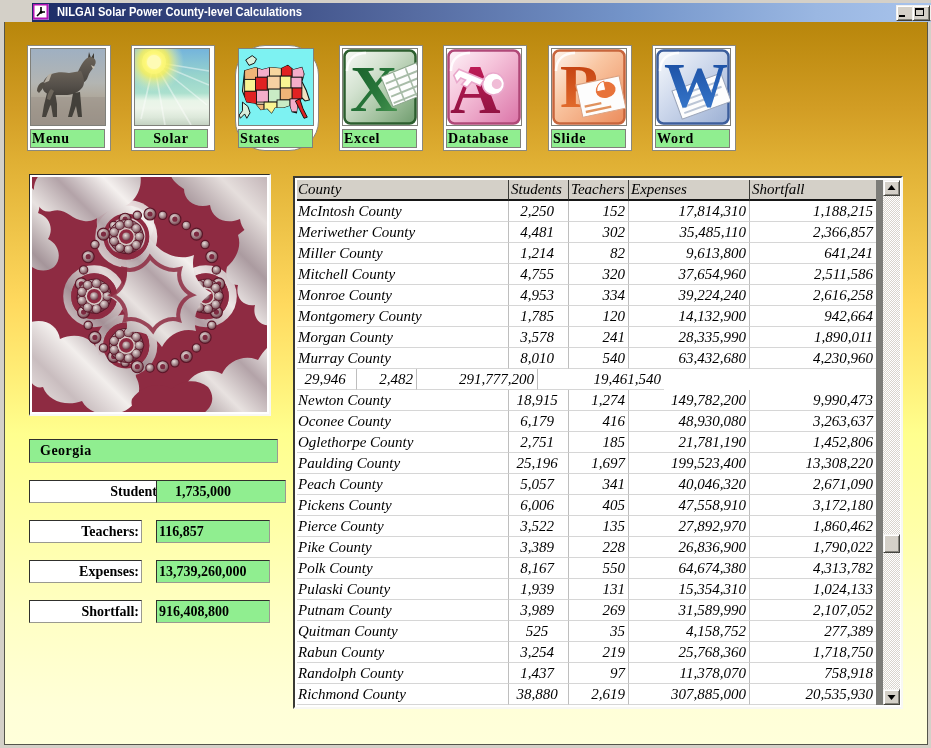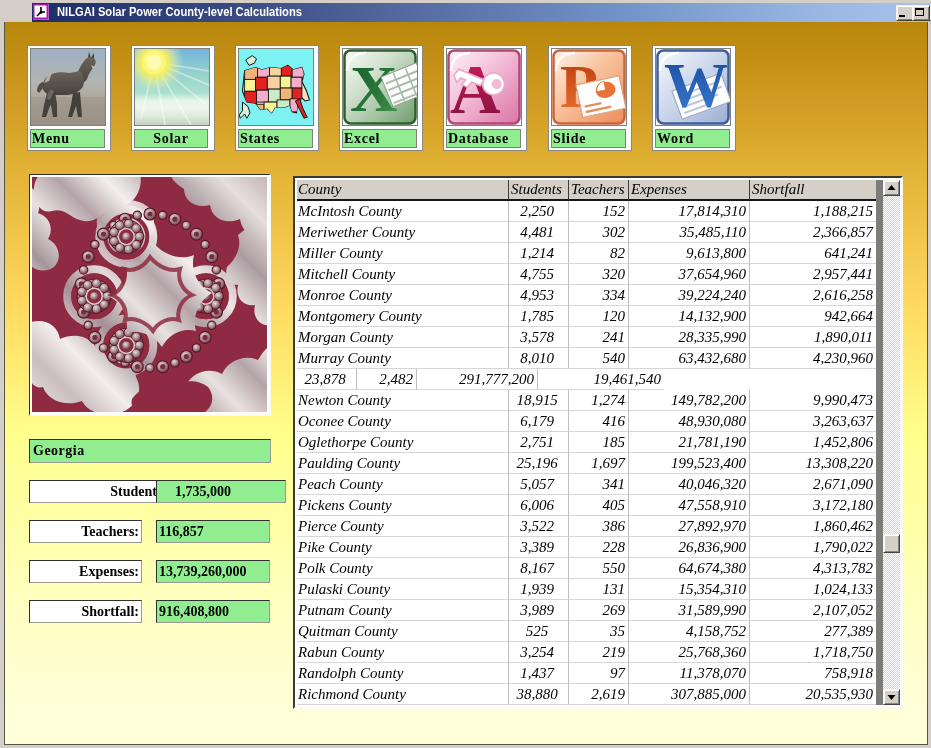--- a/index.html
+++ b/index.html
@@ -124,21 +124,21 @@
 <path d="M14 30 C18 24 28 22 38 24 L50 22 C54 30 54 36 50 40 C46 44 40 46 34 46 L22 46 C14 46 10 40 12 35 C12 33 13 31 14 30 Z" fill="url(#nbody)"></path>
 <path d="M12 33 C8 34 6 38 6 42 l2 2 c2 -2 4 -5 6 -8 z" fill="#534e46"></path>
 <path d="M16 44 l-3 12 l-2 12 l4 0 l4 -11 l1 -1 l2 12 l4 0 l0 -13 l-2 -12 z" fill="#46423c"></path>
 <path d="M42 44 l-2 12 l-3 12 l4 0 l4 -11 l2 11 l4 0 l-1 -13 l-1 -12 z" fill="#43403a"></path>
 <path d="M20 40 C18 42 16 46 16 50 l3 1 l4 -9 z" fill="#6e675c"></path>
 <path d="M60 16 l4 2 l-2 2 z" fill="#c8c2b6"></path>
 <path d="M13 34 l4 -8 l4 -2 l-3 8 z" fill="#b5aea2"></path>
         </svg></div>
 <div class="blbl">Menu</div>
 </div>
-<div class="btn" style="left:230px;">
+<div class="btn" style="left:230px;border-radius:30px;">
 <div class="bimg"><svg width="74" height="76" viewBox="0 0 74 76">
 <rect width="74" height="76" fill="#7df2f2"></rect>
 <g transform="translate(-3,-2) scale(1.08)">
             <defs>
               <clipPath id="usclip">
                 <path d="M8 22 l10 -3 l6 2 l8 -2 l10 1 l6 -3 l5 4 l8 -2 l2 6 l-2 7 l4 8 l3 9 l-4 1 l-3 -3 l-4 6 l-1 8 l-4 -1 l-2 -6 l-6 2 l-8 0 l-3 5 l-4 -4 l-6 1 l-5 -6 l-8 -1 l-4 -10 z"></path>
               </clipPath>
             </defs>
 <path d="M8 22 l10 -3 l6 2 l8 -2 l10 1 l6 -3 l5 4 l8 -2 l2 6 l-2 7 l4 8 l3 9 l-4 1 l-3 -3 l-4 6 l-1 8 l-4 -1 l-2 -6 l-6 2 l-8 0 l-3 5 l-4 -4 l-6 1 l-5 -6 l-8 -1 l-4 -10 z" fill="#f2e2c0" stroke="#111" stroke-width="1"></path>
 <g clip-path="url(#usclip)" stroke="#111" stroke-width="0.8">
@@ -417,21 +417,21 @@
 <circle cx="167.3" cy="108.0" r="4.6" fill="url(#bead)" stroke="#5a1527" stroke-width="0.9"></circle>
 <circle cx="176.0" cy="106.4" r="4.6" fill="url(#bead)" stroke="#5a1527" stroke-width="0.9"></circle>
 <circle cx="183.7" cy="110.9" r="4.6" fill="url(#bead)" stroke="#5a1527" stroke-width="0.9"></circle>
 <circle cx="173.8" cy="119.2" r="8" fill="#8e2b42" stroke="#d8ccc8" stroke-width="1.4"></circle>
 <circle cx="173.8" cy="119.2" r="4" fill="url(#bead)"></circle>
 <path d="M118 62 C130 78 148 84 162 78 C158 94 166 110 180 116 C166 124 160 140 164 154 C150 150 136 158 130 170 C122 158 106 152 94 156 C98 142 90 126 78 120 C92 114 98 98 94 84 C106 88 114 76 118 62 Z" fill="url(#metal)"></path>
 <path d="M118 80 C126 90 138 95 148 92 C145 102 150 113 160 118 C150 122 144 133 147 143 C137 140 126 145 121 154 C114 145 103 140 93 143 C96 133 90 122 80 118 C90 113 95 102 92 92 C102 95 112 90 118 80 Z" fill="none" stroke="#8e2b42" stroke-width="4" opacity="0.85"></path>
 <path d="M118 94 C123 101 131 104 138 103 C136 109 139 116 145 119 C139 122 136 128 138 135 C131 133 123 136 119 142 C114 136 106 133 99 135 C101 128 98 122 92 119 C98 116 101 109 99 103 C106 104 113 101 118 94 Z" fill="url(#metal)"></path>
 </svg>
 </div>
-<div class="gbar" style="left:24px;top:417px;width:237px;height:22px;font-size:14px;line-height:22px;padding-left:3px;letter-spacing:0.5px;">Georgia</div>
+<div class="gbar" style="left:24px;top:417px;width:237px;height:22px;font-size:14px;line-height:22px;padding-left:10px;letter-spacing:0.5px;">Georgia</div>
 <div class="wbox" style="left:24px;top:458px;width:109px;height:21px;font-size:14px;line-height:21px;padding-right:2px;padding-left:28px;">Students:</div>
 <div class="wbox" style="left:24px;top:498px;width:109px;height:21px;font-size:14px;line-height:21px;padding-right:2px;">Teachers:</div>
 <div class="wbox" style="left:24px;top:538px;width:109px;height:21px;font-size:14px;line-height:21px;padding-right:2px;">Expenses:</div>
 <div class="wbox" style="left:24px;top:578px;width:109px;height:21px;font-size:14px;line-height:21px;padding-right:2px;">Shortfall:</div>
 <div class="gbar" style="left:151px;top:458px;width:110px;height:21px;font-size:14px;line-height:21px;padding-left:18px;">1,735,000</div>
 <div class="gbar" style="left:151px;top:498px;width:110px;height:21px;font-size:14px;line-height:21px;padding-left:2px;">116,857</div>
 <div class="gbar" style="left:151px;top:538px;width:110px;height:21px;font-size:14px;line-height:21px;padding-left:2px;">13,739,260,000</div>
 <div class="gbar" style="left:151px;top:578px;width:110px;height:21px;font-size:14px;line-height:21px;padding-left:2px;">916,408,800</div>
 <div id="grid">
 <div id="gridin">
@@ -462,21 +462,21 @@
             <div class="c c1">1,214</div>
             <div class="c c2">82</div>
             <div class="c c3">9,613,800</div>
             <div class="c c4">641,241</div>
           </div>
 <div class="row">
             <div class="c c0">Mitchell County</div>
             <div class="c c1">4,755</div>
             <div class="c c2">320</div>
             <div class="c c3">37,654,960</div>
-            <div class="c c4">2,957,441</div>
+            <div class="c c4">2,511,586</div>
           </div>
 <div class="row">
             <div class="c c0">Monroe County</div>
             <div class="c c1">4,953</div>
             <div class="c c2">334</div>
             <div class="c c3">39,224,240</div>
             <div class="c c4">2,616,258</div>
           </div>
 <div class="row">
             <div class="c c0">Montgomery County</div>
@@ -493,21 +493,21 @@
             <div class="c c4">1,890,011</div>
           </div>
 <div class="row">
             <div class="c c0">Murray County</div>
             <div class="c c1">8,010</div>
             <div class="c c2">540</div>
             <div class="c c3">63,432,680</div>
             <div class="c c4">4,230,960</div>
           </div>
 <div class="row">
-            <div class="c c1">23,878</div>
+            <div class="c c1">29,946</div>
             <div class="c c2">2,482</div>
             <div class="c c3">291,777,200</div>
             <div class="c c4">19,461,540</div>
           </div>
 <div class="row">
             <div class="c c0">Newton County</div>
             <div class="c c1">18,915</div>
             <div class="c c2">1,274</div>
             <div class="c c3">149,782,200</div>
             <div class="c c4">9,990,473</div>
@@ -543,21 +543,21 @@
 <div class="row">
             <div class="c c0">Pickens County</div>
             <div class="c c1">6,006</div>
             <div class="c c2">405</div>
             <div class="c c3">47,558,910</div>
             <div class="c c4">3,172,180</div>
           </div>
 <div class="row">
             <div class="c c0">Pierce County</div>
             <div class="c c1">3,522</div>
-            <div class="c c2">386</div>
+            <div class="c c2">135</div>
             <div class="c c3">27,892,970</div>
             <div class="c c4">1,860,462</div>
           </div>
 <div class="row">
             <div class="c c0">Pike County</div>
             <div class="c c1">3,389</div>
             <div class="c c2">228</div>
             <div class="c c3">26,836,900</div>
             <div class="c c4">1,790,022</div>
           </div>

